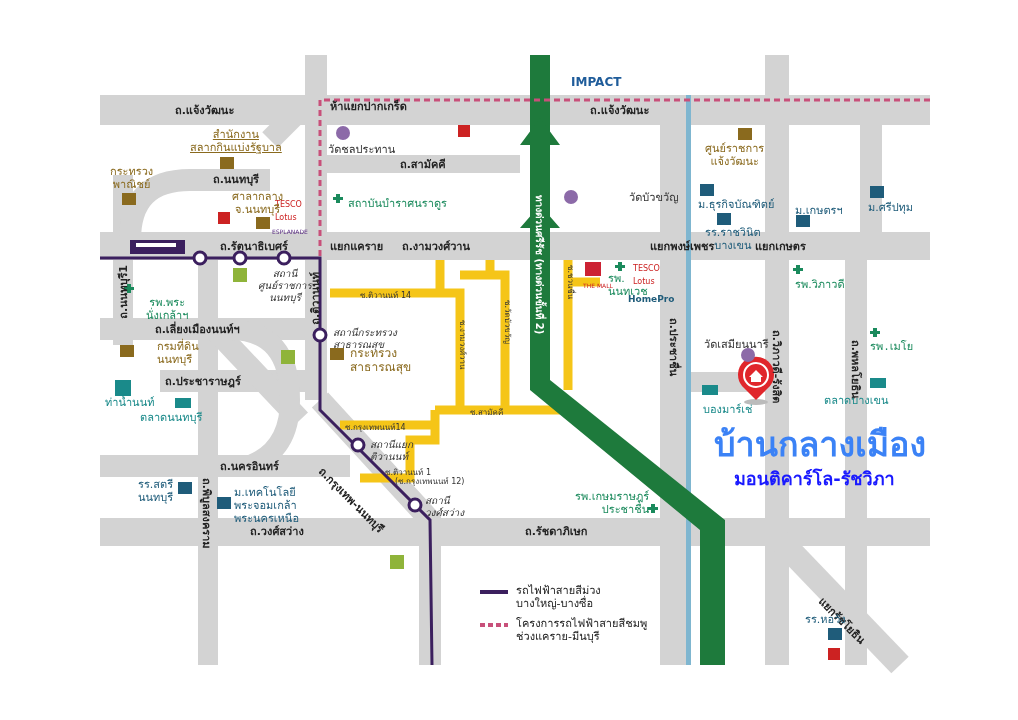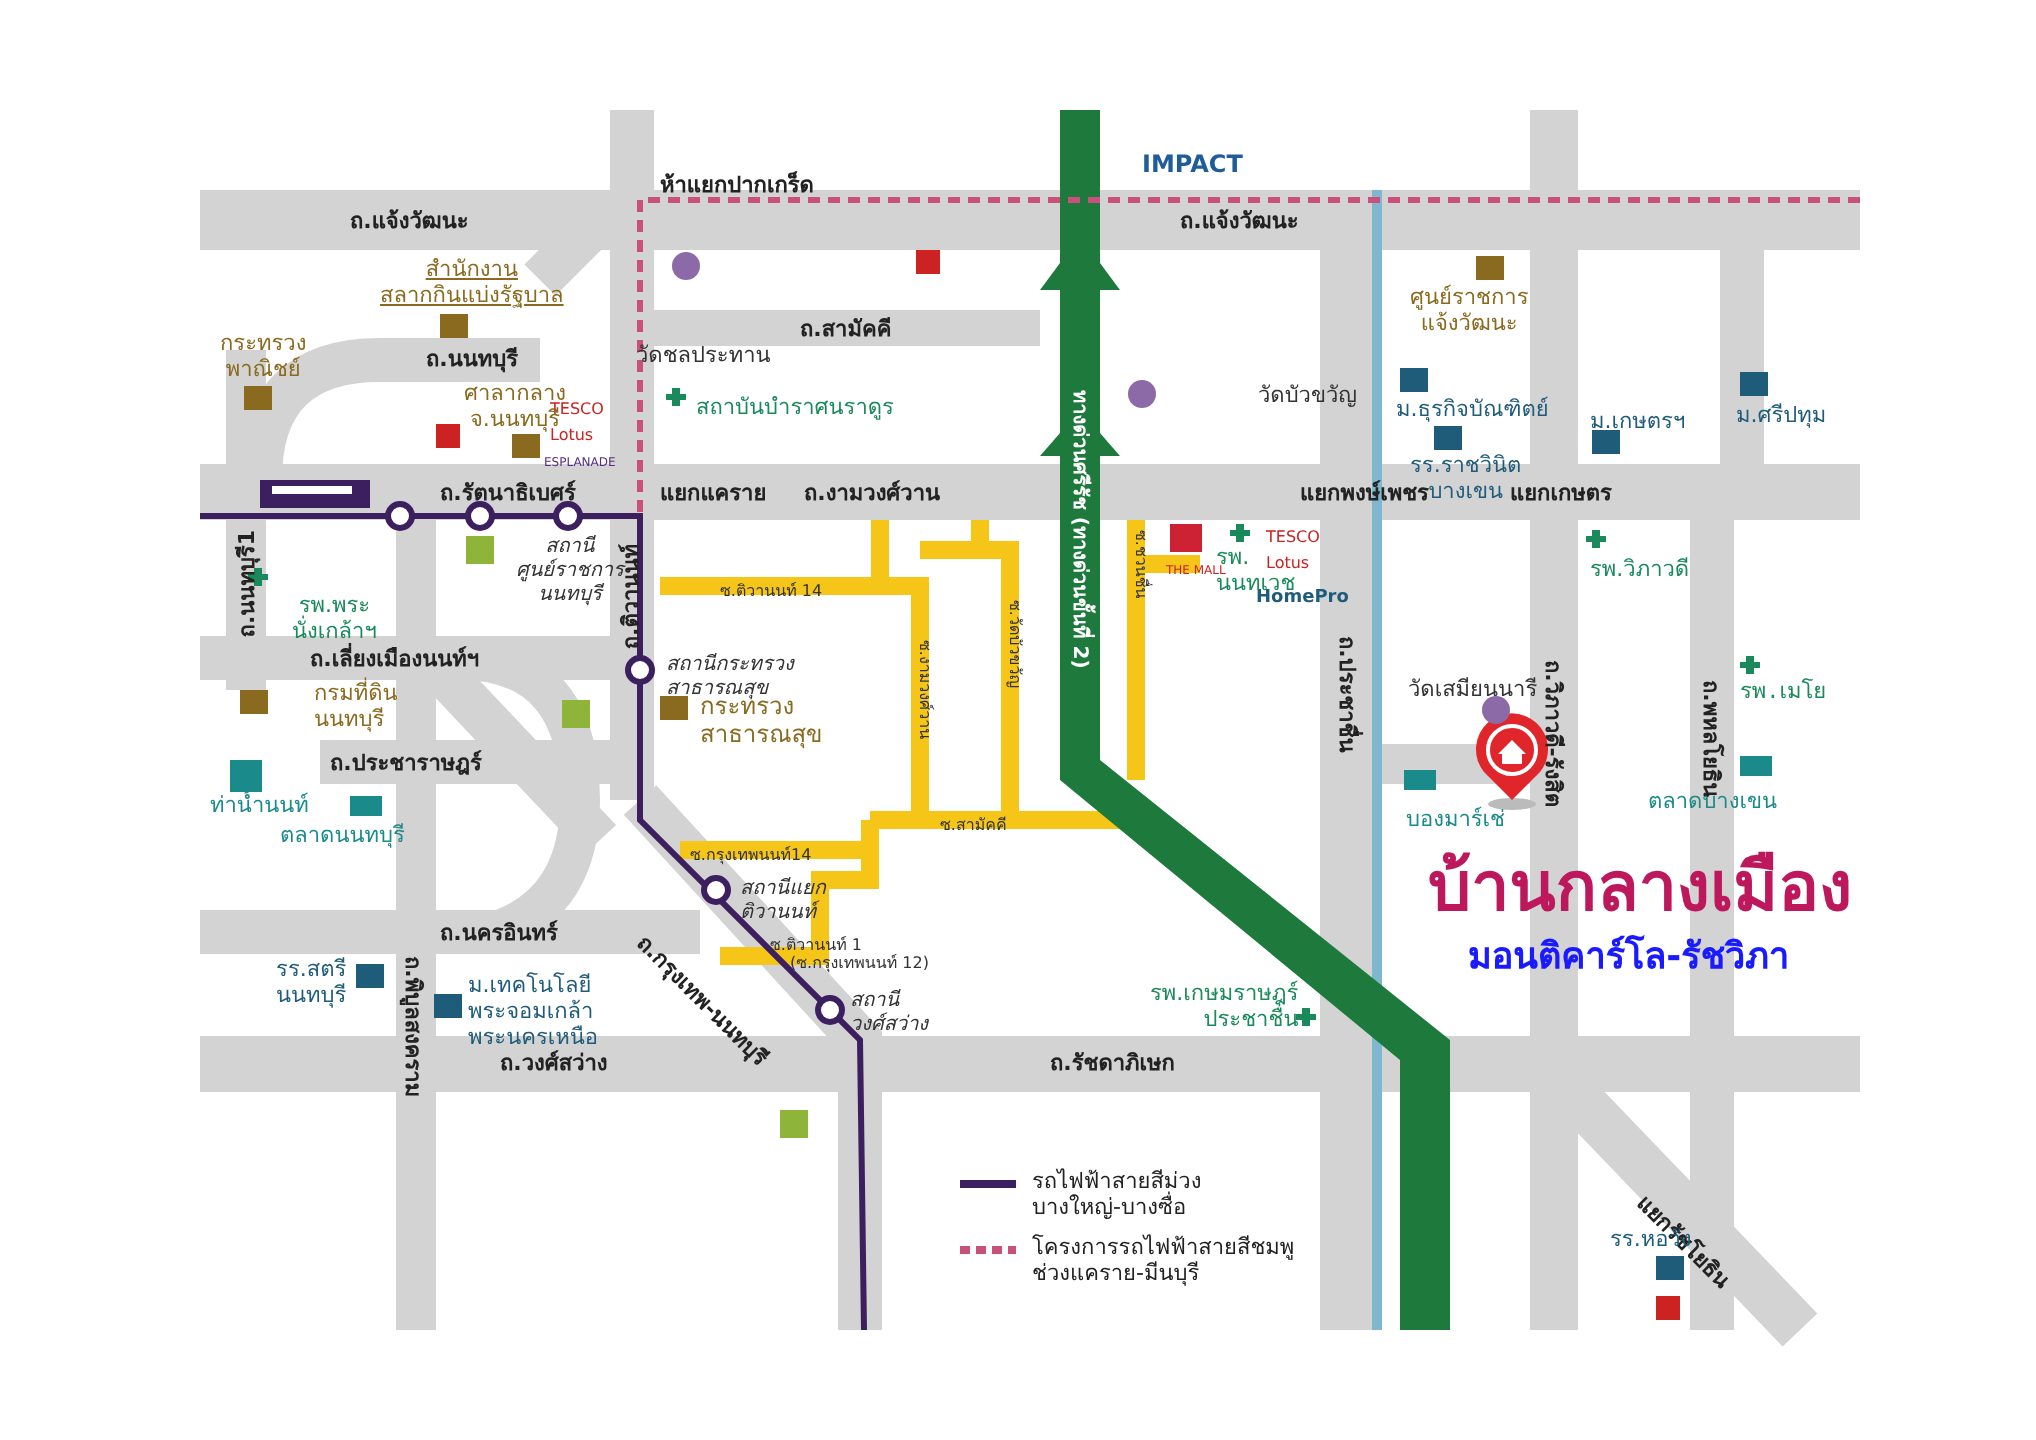--- a/index.html
+++ b/index.html
@@ -9,21 +9,21 @@
   .road-lbl { font-weight:bold; color:#222; font-size:11px; }
   .gov { color:#8a6a1e; }
   .edu { color:#1f5c7a; }
   .hosp { color:#1a8a5c; }
   .mkt { color:#1a8a8a; }
   .temple { color:#333; }
   .station { color:#333; font-size:10px; line-height:12px;font-style:italic; }
   .vert { writing-mode:vertical-rl; transform:rotate(180deg); }
   .vert-down { writing-mode:vertical-rl; }
   .soi { font-size:8px; color:#333; }
-  .title-main { position:absolute; left:714px; top:424px; color:#be185d; font-size:34px; font-weight:bold; line-height:40px; letter-spacing:0px; }
+  .title-main { position:absolute; left:714px; top:424px; color:#3b82f6; font-size:34px; font-weight:bold; line-height:40px; letter-spacing:0px; }
   .title-sub { position:absolute; left:734px; top:468px; color:#1a1aff; font-size:18px; font-weight:bold; line-height:22px; }
   .legend-row { position:absolute; display:flex; align-items:flex-start; gap:8px; }
   .legend-text { font-size:11px; line-height:13px; color:#222; }
 </style>
 </head>
 <body>
 
 <svg id="map" width="1018" height="720" viewBox="0 0 1018 720">
 
   <g fill="#d3d3d3">
@@ -185,21 +185,21 @@
 
 <div class="lbl" style="left:571px;top:76px;color:#1f5c9a;font-weight:bold;font-size:12px;">IMPACT</div>
 <div class="lbl" style="left:275px;top:198px;color:#c22;font-size:8px;width:30px;white-space:normal;">TESCO Lotus</div>
 <div class="lbl" style="left:272px;top:225px;color:#5a2d82;font-size:6px;">ESPLANADE</div>
 <div class="lbl" style="left:633px;top:262px;color:#c22;font-size:8px;width:30px;white-space:normal;">TESCO Lotus</div>
 <div class="lbl" style="left:583px;top:279px;color:#c22;font-size:6px;">THE MALL</div>
 <div class="lbl" style="left:628px;top:293px;color:#1f5c7a;font-size:9px;font-weight:bold;">HomePro</div>
 
 <div class="lbl road-lbl" style="left:175px;top:104px;">ถ.แจ้งวัฒนะ</div>
 <div class="lbl road-lbl" style="left:590px;top:104px;">ถ.แจ้งวัฒนะ</div>
-<div class="lbl road-lbl" style="left:330px;top:88px;font-family:Liberation Mono, monospace;">ห้าแยกปากเกร็ด</div>
+<div class="lbl road-lbl" style="left:330px;top:100px;">ห้าแยกปากเกร็ด</div>
 <div class="lbl road-lbl" style="left:400px;top:158px;">ถ.สามัคคี</div>
 <div class="lbl road-lbl" style="left:213px;top:173px;">ถ.นนทบุรี</div>
 <div class="lbl road-lbl" style="left:220px;top:240px;">ถ.รัตนาธิเบศร์</div>
 <div class="lbl road-lbl" style="left:330px;top:240px;">แยกแคราย</div>
 <div class="lbl road-lbl" style="left:402px;top:240px;">ถ.งามวงศ์วาน</div>
 <div class="lbl road-lbl" style="left:650px;top:240px;">แยกพงษ์เพชร</div>
 <div class="lbl road-lbl" style="left:755px;top:240px;">แยกเกษตร</div>
 <div class="lbl road-lbl" style="left:155px;top:323px;">ถ.เลี่ยงเมืองนนท์ฯ</div>
 <div class="lbl road-lbl" style="left:165px;top:375px;">ถ.ประชาราษฎร์</div>
 <div class="lbl road-lbl" style="left:220px;top:460px;">ถ.นครอินทร์</div>
@@ -223,21 +223,21 @@
 <div class="lbl soi vert-down" style="left:564px;top:265px;">ซ.ชวนชื่น</div>
 <div class="lbl soi" style="left:385px;top:466px;">ซ.ติวานนท์ 1</div>
 <div class="lbl soi" style="left:395px;top:475px;">(ซ.กรุงเทพนนท์ 12)</div>
 
 <div class="lbl gov" style="left:190px;top:128px;white-space:pre;text-align:center;text-decoration:underline;">สำนักงาน
 สลากกินแบ่งรัฐบาล</div>
 <div class="lbl gov" style="left:110px;top:165px;white-space:pre;text-align:center;">กระทรวง
 พาณิชย์</div>
 <div class="lbl gov" style="left:232px;top:190px;white-space:pre;text-align:center;">ศาลากลาง
 จ.นนทบุรี</div>
-<div class="lbl temple" style="left:318px;top:143px;margin-top:28px;">วัดชลประทาน</div>
+<div class="lbl temple" style="left:328px;top:143px;">วัดชลประทาน</div>
 <div class="lbl hosp" style="left:348px;top:197px;">สถาบันบำราศนราดูร</div>
 <div class="lbl hosp" style="left:108px;top:296px;white-space:pre;text-align:center;margin-left:38px;">รพ.พระ
 นั่งเกล้าฯ</div>
 <div class="lbl gov" style="left:157px;top:340px;white-space:pre;">กรมที่ดิน
 นนทบุรี</div>
 <div class="lbl mkt" style="left:105px;top:396px;">ท่าน้ำนนท์</div>
 <div class="lbl mkt" style="left:140px;top:411px;">ตลาดนนทบุรี</div>
 <div class="lbl gov" style="left:350px;top:346px;white-space:pre;font-size:12px;line-height:14px;">กระทรวง
 สาธารณสุข</div>
 <div class="lbl edu" style="left:138px;top:478px;white-space:pre;text-align:center;">รร.สตรี

